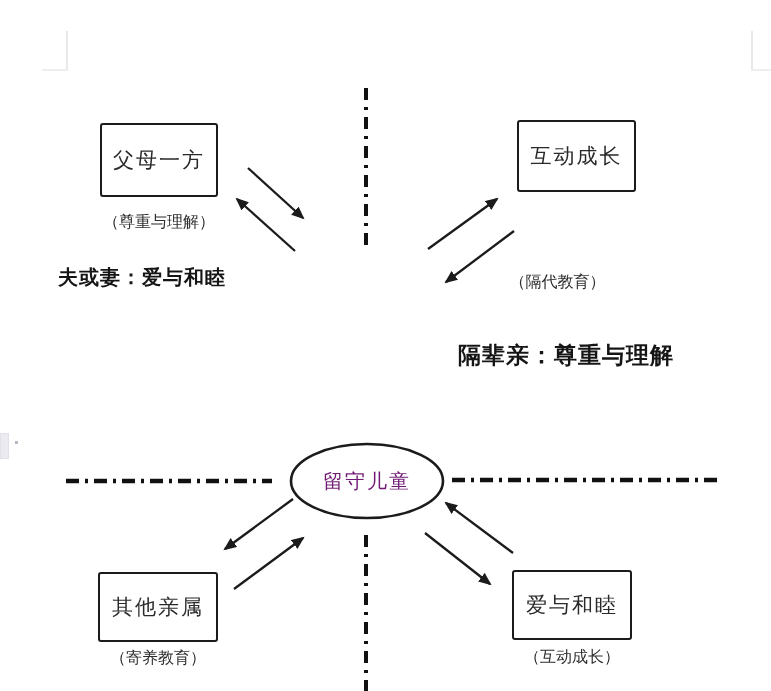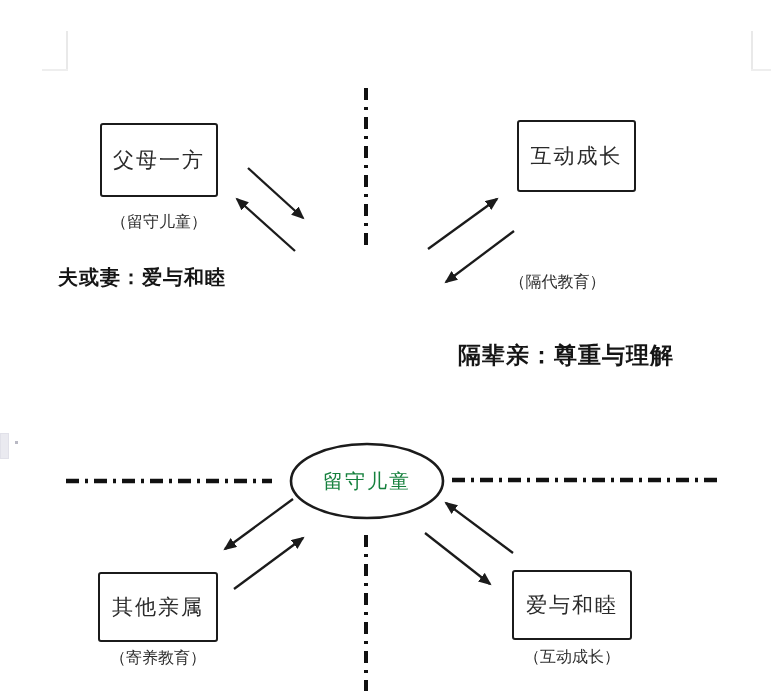--- a/index.html
+++ b/index.html
@@ -34,21 +34,21 @@
     font-weight:700;
     color:#151515;
     white-space:nowrap;
   }
   .statement.spouse{font-size:20px;letter-spacing:1px;}
   .statement.grandgen{font-size:23px;letter-spacing:1px;}
   .center-label{
     position:absolute;
     left:291px;top:445px;width:152px;height:73px;
     display:flex;align-items:center;justify-content:center;
-    font-size:20px;letter-spacing:2px;color:#15803d;
+    font-size:20px;letter-spacing:2px;color:#701a75;
   }
   
   .artifact{position:absolute;}
   .corner-v{width:2px;height:40px;background:#e9e9e9;}
   .corner-h{height:2px;background:#eeeeee;}
   .edge-mark{width:9px;height:26px;background:#dfdfe9;opacity:.65;border:1px solid #d2d2de;box-sizing:border-box;}
   .edge-dot{width:3px;height:3px;background:#b9b9c4;}
 </style>
 </head>
 <body>
@@ -85,21 +85,21 @@
     <line x1="293" y1="499" x2="225" y2="549" stroke="#1b1b1b" stroke-width="2.3" marker-end="url(#ah)"></line>
     <line x1="234" y1="589" x2="303" y2="538" stroke="#1b1b1b" stroke-width="2.3" marker-end="url(#ah)"></line>
 
     <line x1="425" y1="533" x2="490" y2="584" stroke="#1b1b1b" stroke-width="2.3" marker-end="url(#ah)"></line>
     <line x1="513" y1="553" x2="446" y2="503" stroke="#1b1b1b" stroke-width="2.3" marker-end="url(#ah)"></line>
   </svg>
 
   <div class="node-box" style="left:100px;top:123px;width:118px;height:74px;">
     <span>父母一方</span>
   </div>
-  <div class="caption" style="left:100px;top:212px;width:118px;">（留守儿童）</div>
+  <div class="caption" style="left:100px;top:212px;width:118px;">（尊重与理解）</div>
 
   <div class="node-box" style="left:517px;top:120px;width:119px;height:72px;">
     <span>互动成长</span>
   </div>
   <div class="caption" style="left:498px;top:272px;width:119px;">（隔代教育）</div>
 
   <div class="node-box" style="left:98px;top:572px;width:120px;height:70px;">
     <span>其他亲属</span>
   </div>
   <div class="caption" style="left:98px;top:648px;width:120px;">（寄养教育）</div>

